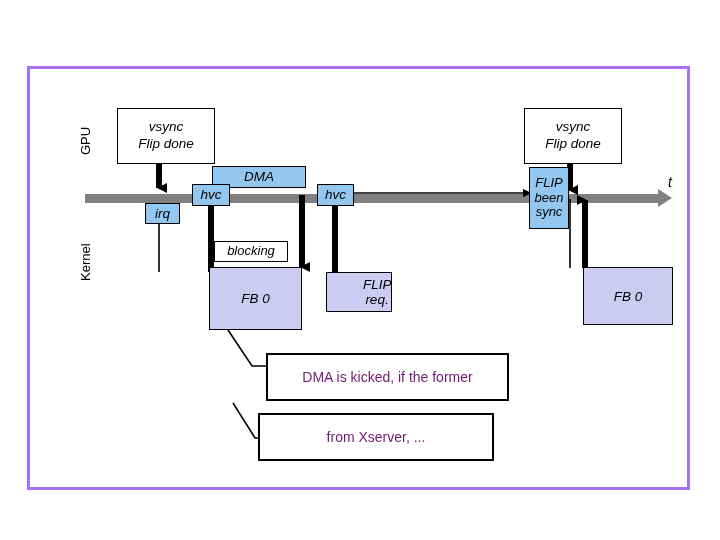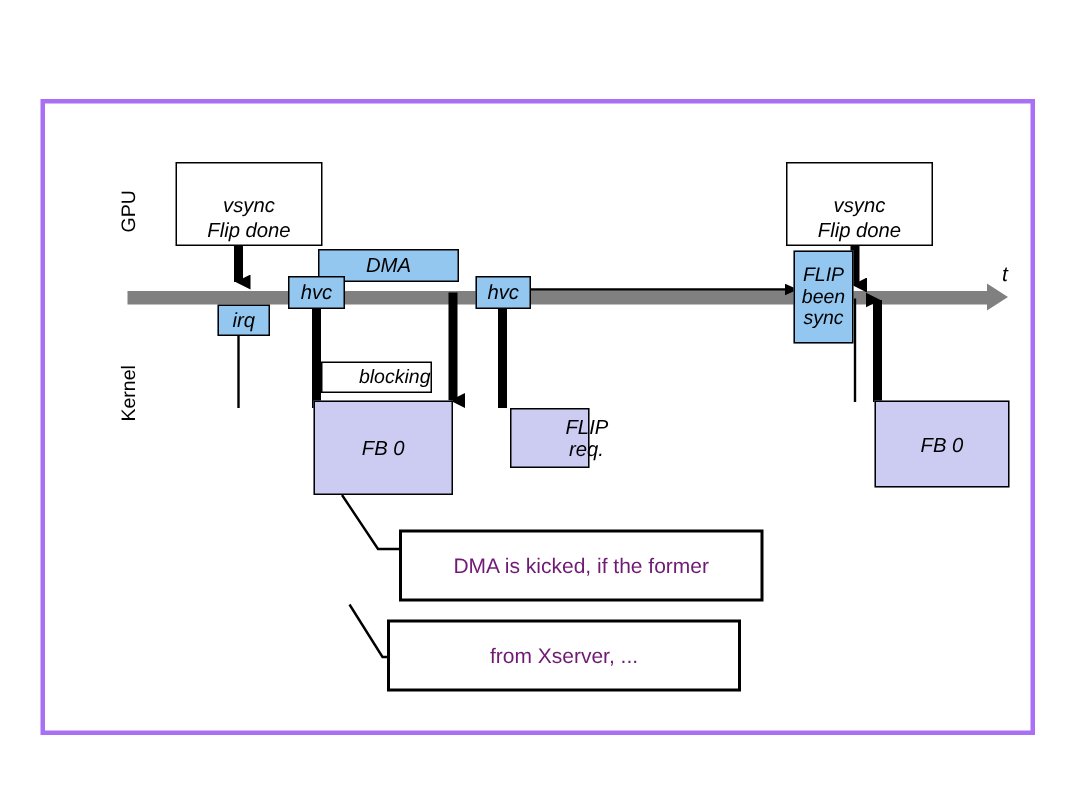--- a/index.html
+++ b/index.html
@@ -51,21 +51,21 @@
     border-left: 14px solid #808080;
   }
 
   .wbox {
     position: absolute;
     background: #ffffff;
     border: 1px solid #000000;
     box-sizing: border-box;
     display: flex;
     align-items: center;
-    justify-content: flex-end;
+    justify-content: center;
     text-align: center;
     font-style: italic;
     font-size: 13.5px;
     line-height: 1.25;
     color: #000;
   }
 
   .bluebox {
     position: absolute;
     background: #93c7f0;
@@ -204,21 +204,21 @@
   <div class="bluebox" style="left:529px; top:167px; width:40px; height:62px; flex-direction:column; font-size:13px; justify-content:center;">
     <span>FLIP</span>
     <span>been</span>
     <span>sync</span>
   </div>
 
   <div class="wbox" style="left:214px; top:241px; width:74px; height:21px; font-size:13px;">blocking</div>
 
   <div class="fbbox" style="left:209px; top:267px; width:93px; height:63px;">FB 0</div>
 
-  <div class="fbbox leftalign" style="left:340px; top:272px; width:53px; height:40px;padding-left:36px;">FLIP req.</div>
+  <div class="fbbox leftalign" style="left:326px; top:272px; width:66px; height:40px;padding-left:36px;">FLIP req.</div>
 
   <div class="fbbox" style="left:583px; top:267px; width:90px; height:58px;">FB 0</div>
 
   <div class="callout" style="left:266px; top:353px; width:243px; height:48px; flex-direction:column;">
     <span>DMA is kicked, if the former</span>
   </div>
 
   <div class="callout" style="left:258px; top:413px; width:236px; height:48px; flex-direction:column;">
     <span>from Xserver, ...</span>
   </div>

